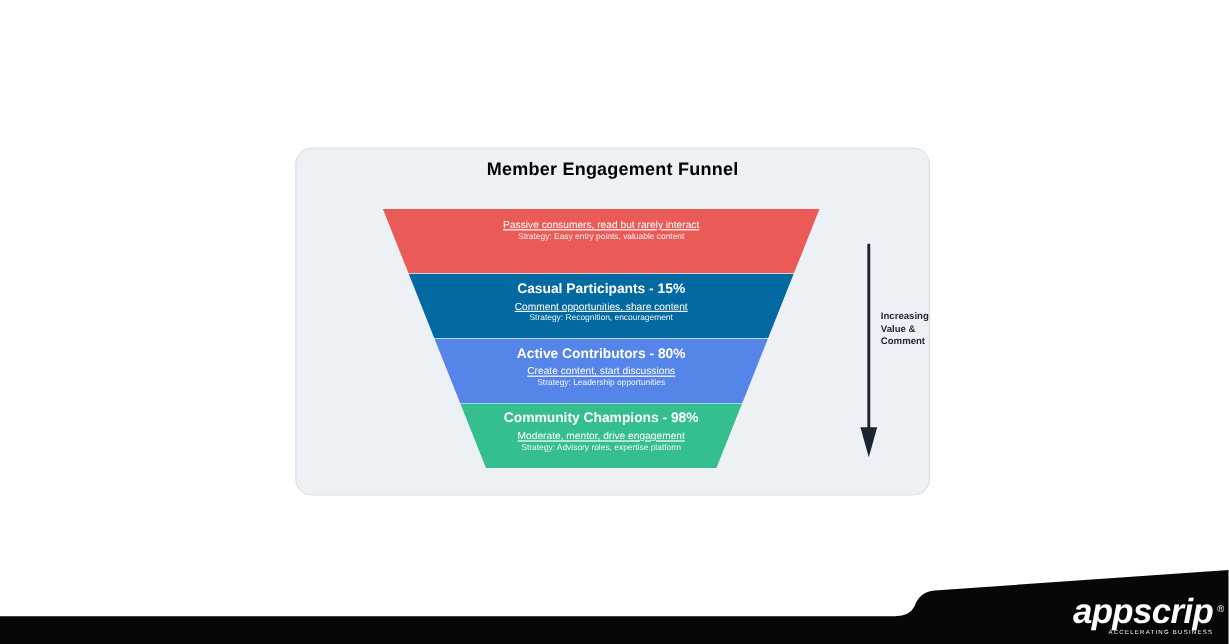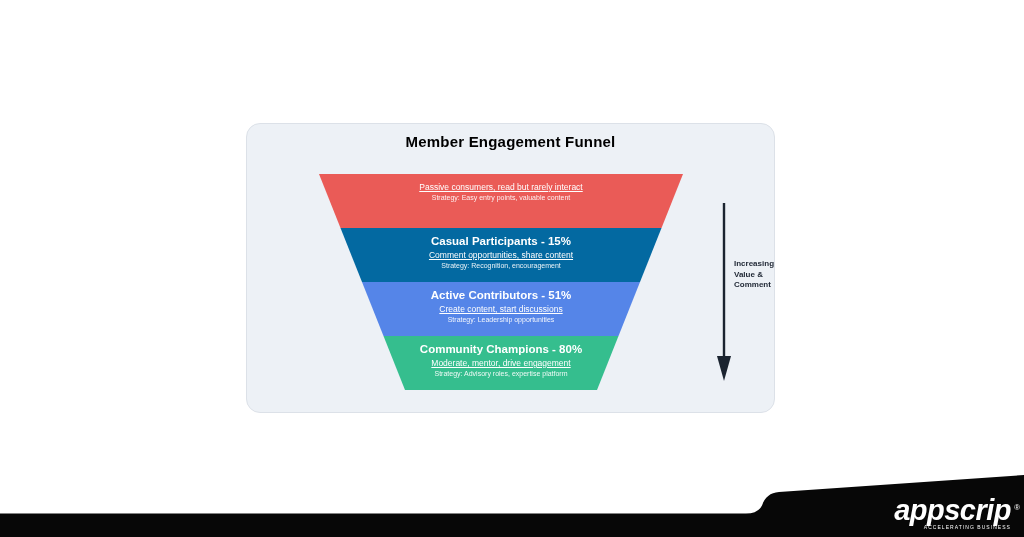--- a/index.html
+++ b/index.html
@@ -63,27 +63,27 @@
       <div class="seg-strategy">Strategy: Easy entry points, valuable content</div>
     </div>
 
     <div class="seg seg1" style="background-color: #0369a1;">
       <div class="seg-title">Casual Participants - 15%</div>
       <div class="seg-desc">Comment opportunities, share content</div>
       <div class="seg-strategy">Strategy: Recognition, encouragement</div>
     </div>
 
     <div class="seg seg2" style="background-color: rgb(85, 133, 232);">
-      <div class="seg-title">Active Contributors - 51%</div>
+      <div class="seg-title">Active Contributors - 80%</div>
       <div class="seg-desc">Create content, start discussions</div>
       <div class="seg-strategy">Strategy: Leadership opportunities</div>
     </div>
 
     <div class="seg seg3" style="background-color: rgb(53, 190, 142);">
-      <div class="seg-title">Community Champions - 80%</div>
+      <div class="seg-title">Community Champions - 98%</div>
       <div class="seg-desc">Moderate, mentor, drive engagement</div>
       <div class="seg-strategy">Strategy: Advisory roles, expertise platform</div>
     </div>
 
   </div>
 
   <svg class="arrow-svg" viewBox="0 0 16 178" xmlns="http://www.w3.org/2000/svg">
     <g fill="#1B2430">
       <rect x="6.8" y="0" width="2.4" height="156"></rect>
       <polygon points="1,153 15,153 8,178"></polygon>

